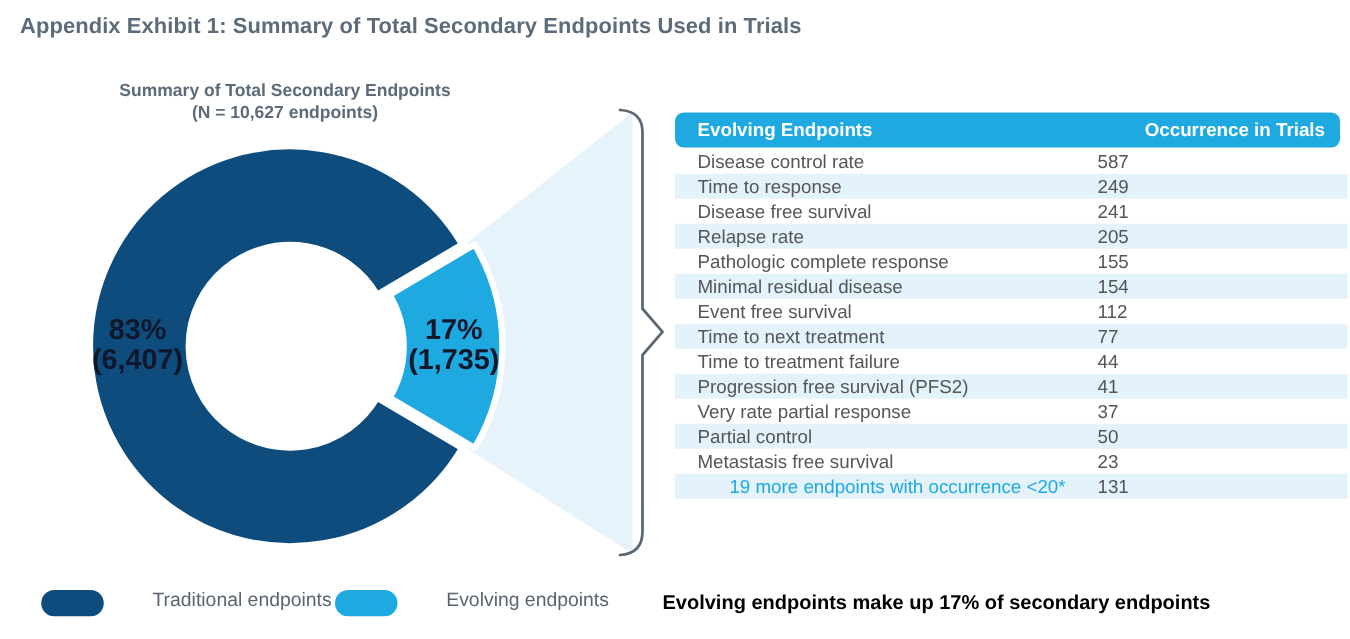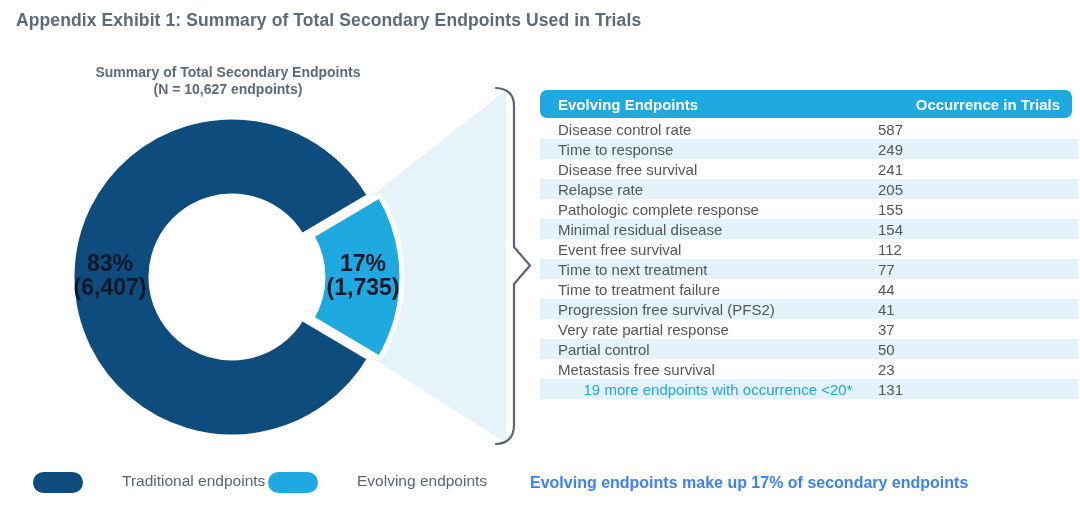--- a/index.html
+++ b/index.html
@@ -94,21 +94,21 @@
   .legend-label {
     margin-left: 12px;
     font-size: 15.5px;
     color: #5a6470;
   }
   .callout {
     position: absolute;
     left: 530px; top: 474px;
     font-size: 16px;
     font-weight: bold;
-    color: #3b82f6;
+    color: #000000;
   }
 </style>
 </head>
 <body>
 
 <div class="canvas">
 
   <h1 class="fig-title">Appendix Exhibit 1: Summary of Total Secondary Endpoints Used in Trials</h1>
 
   <svg class="chart-svg" viewBox="0 0 1080 511">

